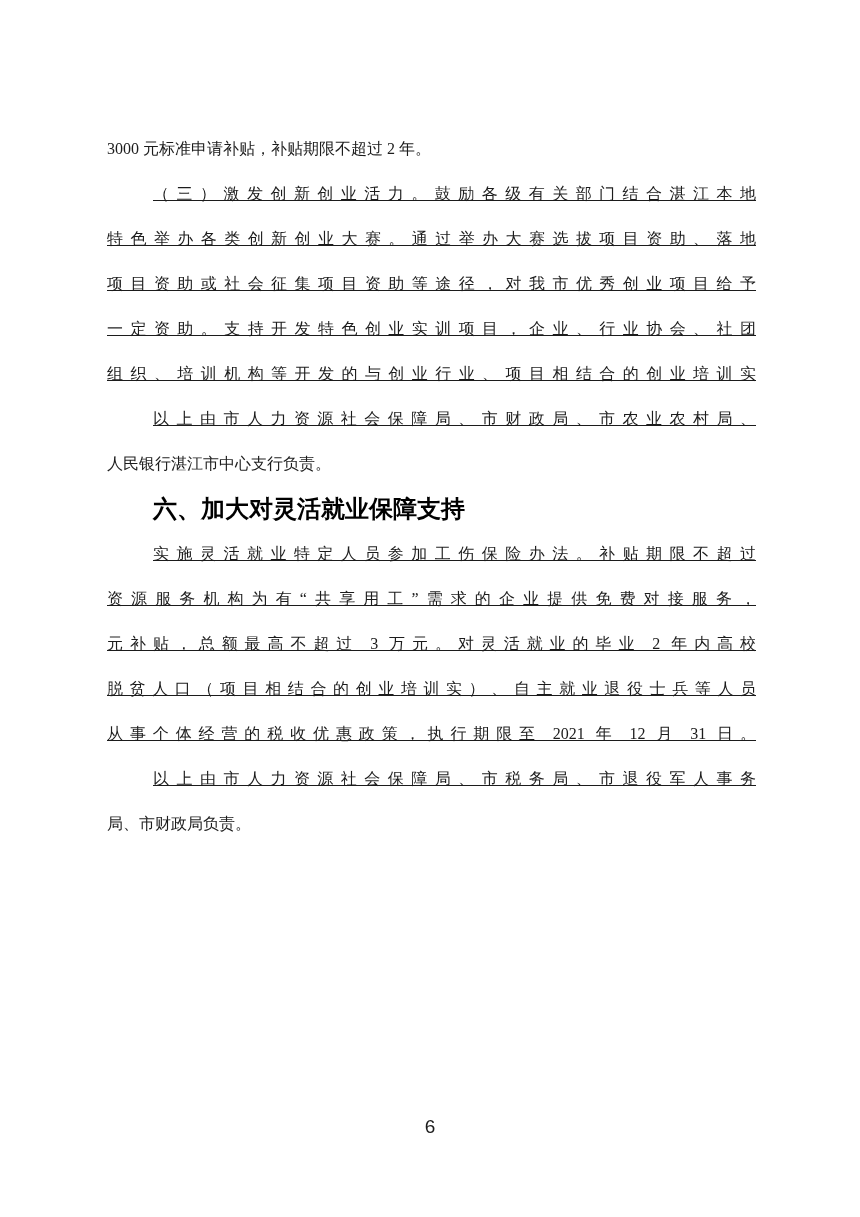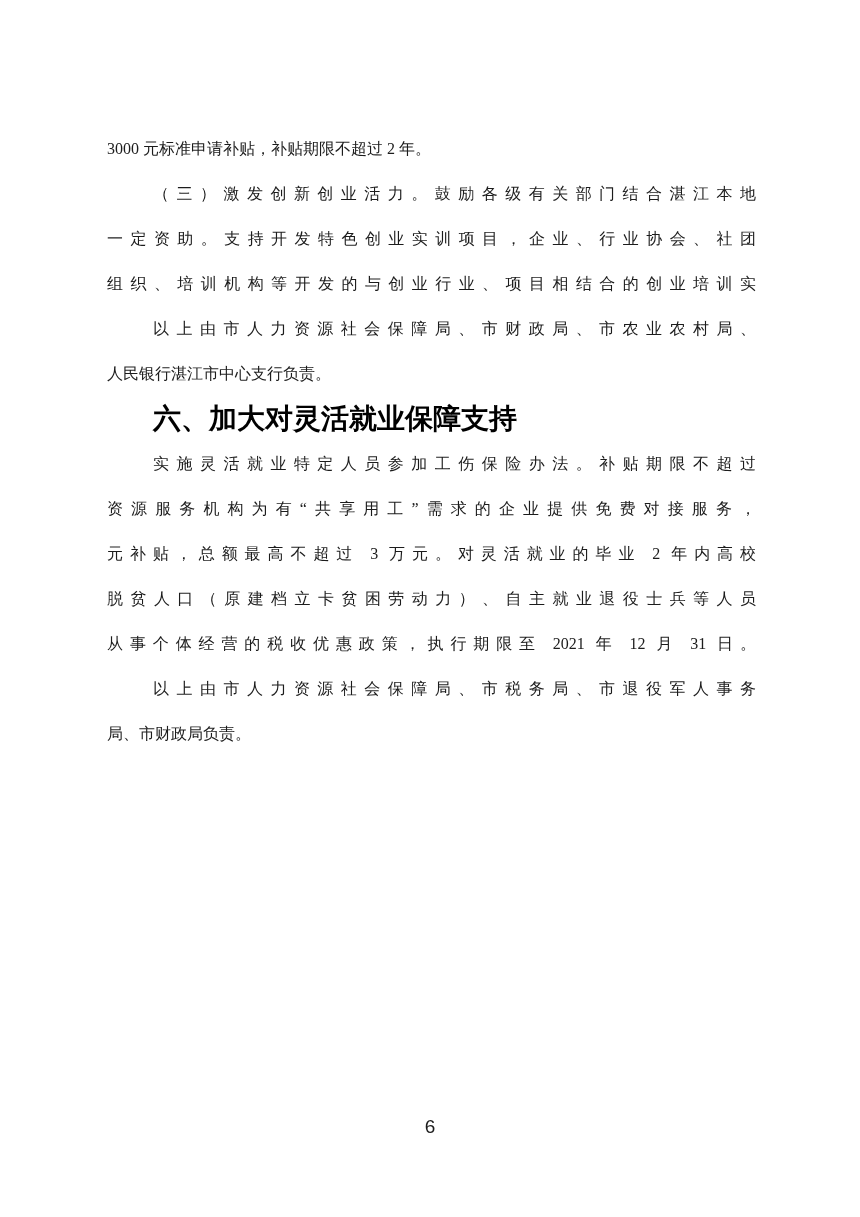--- a/index.html
+++ b/index.html
@@ -35,28 +35,29 @@
     line-height: 45px;
     font-size: 16px;
     color: #1c1c1c;
     font-family: "Liberation Serif", serif;
     text-align: justify;
     text-align-last: left;
     white-space: normal;
   }
   .line.fill {
     text-align-last: justify;
+    text-decoration: underline;
   }
   .line.indent {
     padding-left: 46px;
   }
   .line.heading {
     font-family: "Liberation Sans", sans-serif;
     font-weight: 700;
-    font-size: 28px;
+    font-size: 24px;
     color: #000000;
   }
   .page-number {
     position: absolute;
     left: 0;
     top: 1112px;
     width: 100%;
     height: 30px;
     line-height: 30px;
     text-align: center;
@@ -66,27 +67,29 @@
   }
 </style>
 </head>
 <body>
 
 <div class="page">
   <div class="text-block">
 
   <div class="line">3000 元标准申请补贴，补贴期限不超过 2 年。</div>
       <div class="line indent fill">（三）激发创新创业活力。鼓励各级有关部门结合湛江本地</div>
+      <div class="line fill">特色举办各类创新创业大赛。通过举办大赛选拔项目资助、落地</div>
+      <div class="line fill">项目资助或社会征集项目资助等途径，对我市优秀创业项目给予</div>
       <div class="line fill">一定资助。支持开发特色创业实训项目，企业、行业协会、社团</div>
       <div class="line fill">组织、培训机构等开发的与创业行业、项目相结合的创业培训实</div>
       <div class="line indent fill">以上由市人力资源社会保障局、市财政局、市农业农村局、</div>
       <div class="line">人民银行湛江市中心支行负责。</div>
       <div class="line indent heading">六、加大对灵活就业保障支持</div>
       <div class="line indent fill">实施灵活就业特定人员参加工伤保险办法。补贴期限不超过</div>
       <div class="line fill">资源服务机构为有“共享用工”需求的企业提供免费对接服务，</div>
       <div class="line fill">元补贴，总额最高不超过 3 万元。对灵活就业的毕业 2 年内高校</div>
-      <div class="line fill">脱贫人口（原建档立卡贫困劳动力）、自主就业退役士兵等人员</div>
+      <div class="line fill">脱贫人口（项目相结合的创业培训实）、自主就业退役士兵等人员</div>
       <div class="line fill">从事个体经营的税收优惠政策，执行期限至 2021 年 12 月 31 日。</div>
       <div class="line indent fill">以上由市人力资源社会保障局、市税务局、市退役军人事务</div>
       <div class="line">局、市财政局负责。</div>
     </div>
   <div class="page-number">6</div>
 </div>
 
 </body></html>

